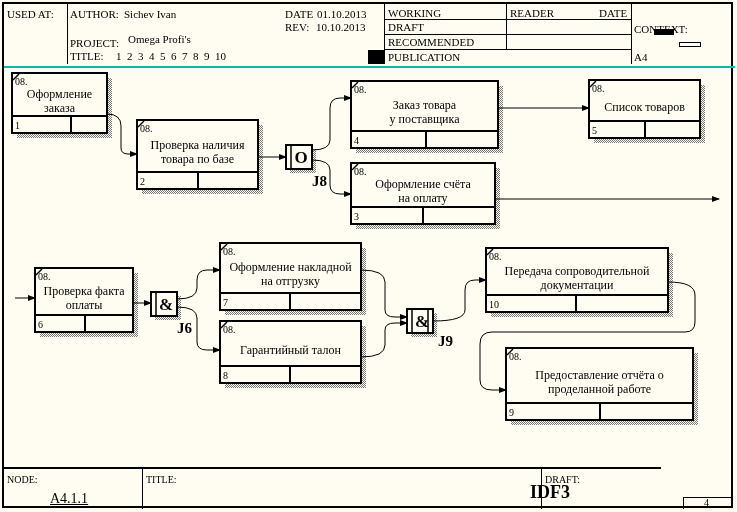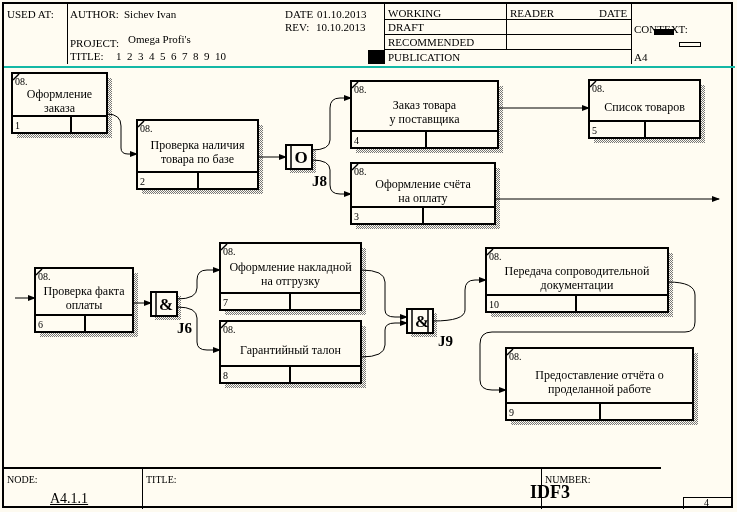--- a/index.html
+++ b/index.html
@@ -52,21 +52,21 @@
     <div style="position:absolute;left:675px;top:38px;width:22px;height:5px;border:1px solid #000;box-sizing:border-box;"></div>
     <div class="cell" style="left:630px;top:47px;">A4</div>
   </div>
 
   <div class="ftr">
     <div class="vline" style="left:138px;top:0;height:40px;"></div>
     <div class="vline" style="left:537px;top:0;height:40px;"></div>
     <div class="cell" style="left:3px;top:4px;font-size:10px;">NODE:</div>
     <div class="cell" style="left:46px;top:22px;font-size:14px;line-height:16px;text-decoration:underline;">A4.1.1</div>
     <div class="cell" style="left:142px;top:4px;font-size:10px;">TITLE:</div>
-    <div class="cell" style="left:541px;top:4px;font-size:10px;">NUMBER:</div>
+    <div class="cell" style="left:541px;top:4px;font-size:10px;">DRAFT:</div>
     <div class="cell" style="left:526px;top:15px;font-size:18px;line-height:16px;font-weight:bold;">IDF3</div>
     <div style="position:absolute;left:679px;top:28px;width:48px;height:12px;border-left:1px solid #000;border-top:1px solid #000;box-sizing:border-box;"></div>
     <div class="cell" style="left:700px;top:28px;font-size:10px;line-height:12px;">4</div>
   </div>
 </div>
 
 <svg width="737" height="512">
   <defs>
     <pattern id="hatch" width="2" height="2" patternUnits="userSpaceOnUse">
       <rect width="2" height="2" fill="#fffcf2"></rect>

